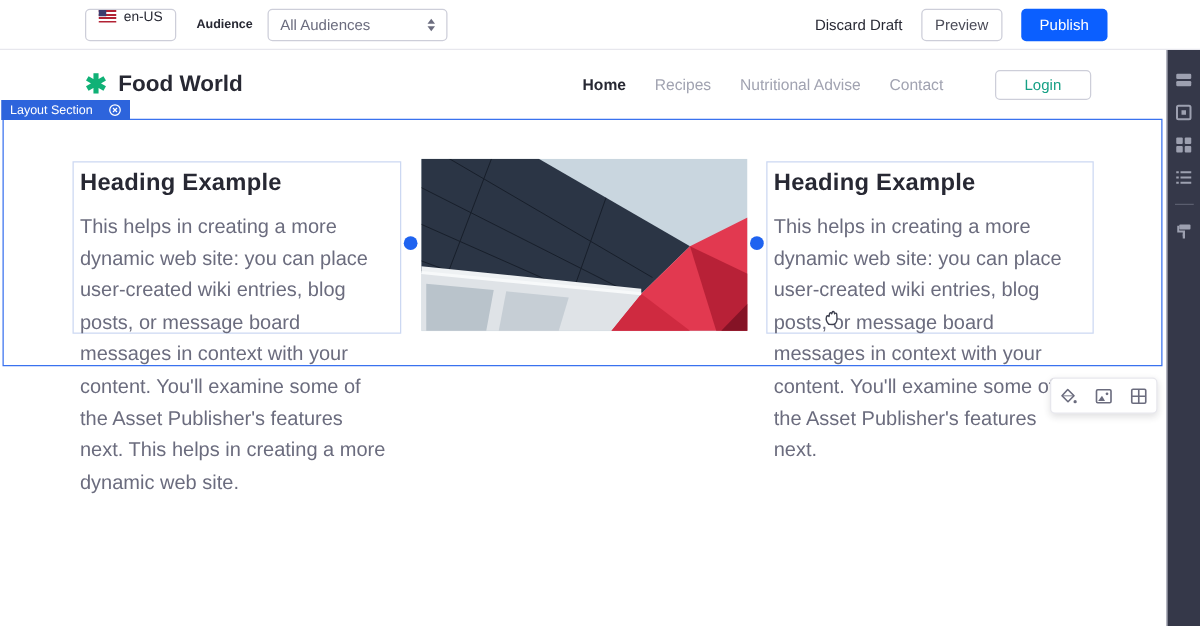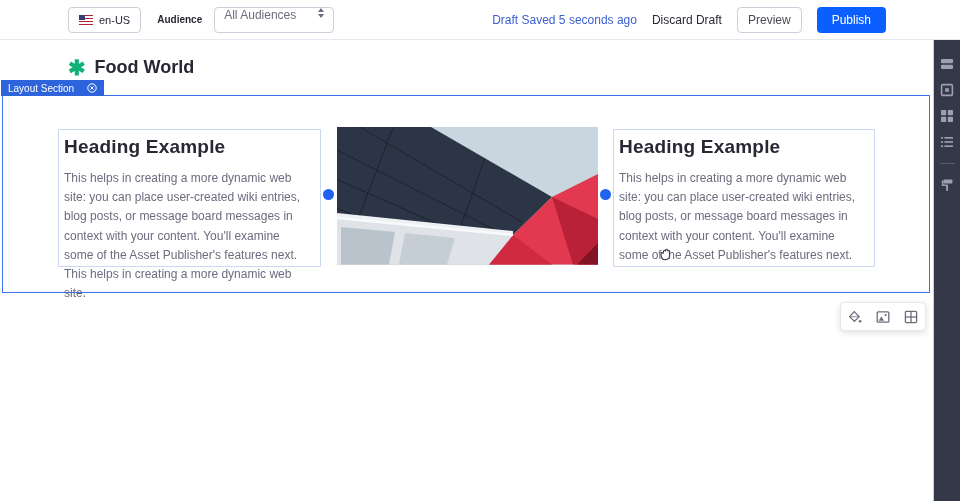--- a/index.html
+++ b/index.html
@@ -14,29 +14,29 @@
   body{
     width:960px;height:501px;position:relative;overflow:hidden;background:#fff;
     font-family:"Liberation Sans",sans-serif;color:var(--text-dark);
   }
   
   .control-bar{
     position:absolute;top:0;left:0;width:960px;height:40px;background:#fff;
     border-bottom:1px solid var(--border-gray);display:flex;align-items:center;
     padding:0 74px 0 68px;z-index:40;
   }
-  .lang-btn{display:flex;align-items:center;gap:6px;height:26px;padding:0 10px;
+  .lang-btn{display:flex;gap:6px;height:26px;padding:0 10px;
     border:1px solid var(--field-border);border-radius:4px;background:#fff;
     font-size:11px;color:var(--text-dark);cursor:pointer}
   .flag{width:14px;height:10px;position:relative;flex:0 0 auto;
     background:repeating-linear-gradient(180deg,#b22234 0 1.5px,#fff 1.5px 3px)}
   .flag::after{content:"";position:absolute;left:0;top:0;width:6px;height:5px;background:#3c3b6e}
   .aud-label{font-size:10px;font-weight:700;margin:0 12px 0 16px}
-  .select{width:120px;height:26px;border:1px solid var(--field-border);border-radius:4px;
-    display:flex;align-items:flex-start;justify-content:space-between;padding:0 9px;
+  .select{width:144px;height:26px;border:1px solid var(--field-border);border-radius:4px;
+    display:flex;align-items:center;justify-content:space-between;padding:0 9px;
     font-size:12px;color:var(--text-gray);background:#fff;cursor:pointer}
   .selector-icon{display:flex;flex-direction:column;gap:2px}
   .selector-icon i{width:0;height:0;border-left:3.5px solid transparent;border-right:3.5px solid transparent}
   .selector-icon i.up{border-bottom:4px solid #6b6c7e}
   .selector-icon i.dn{border-top:4px solid #6b6c7e}
   .cb-right{margin-left:auto;display:flex;align-items:center;gap:15px}
   .draft-status{font-size:12px;color:var(--draft-blue)}
   .discard{font-size:12px;color:var(--text-dark);cursor:pointer}
   .btn{height:26px;border-radius:4px;font-size:12px;display:inline-flex;align-items:center;
     justify-content:center;cursor:pointer;font-family:inherit}
@@ -57,21 +57,21 @@
   .section{position:absolute;left:2px;top:95px;width:928px;height:198px;
     border:1px solid var(--selection-blue);background:#fff;z-index:10}
   .section-badge{position:absolute;left:-2px;top:-16px;height:16px;background:var(--badge-blue);
     color:#fff;font-size:10px;display:flex;align-items:center;gap:13px;padding:0 7px;cursor:default}
   .badge-close{display:flex;cursor:pointer}
   .text-card{position:absolute;top:33px;height:138px;border:1px solid var(--card-border);
     background:#fff;padding:4px 8px 0 5px}
   .card-1{left:55px;width:263px}
   .card-2{left:610px;width:262px}
   .text-card h3{margin:2px 0 11px;font-size:19px;color:var(--text-dark);letter-spacing:.2px}
-  .text-card p{margin:0;font-size:12px;line-height:1.6;color:var(--text-gray)}
+  .text-card p{margin:0;font-size:16px;line-height:1.6;color:var(--text-gray)}
   .image-frame{position:absolute;left:334px;top:31px;width:261px;height:138px;cursor:pointer}
   .image-frame svg{display:block;width:100%;height:100%}
   .handle{position:absolute;width:11px;height:11px;border-radius:50%;background:var(--handle-blue);cursor:col-resize}
   .handle-1{left:320px;top:93px}
   .handle-2{left:597px;top:93px}
   .cursor-hand{position:absolute;left:656px;top:151px;pointer-events:none}
   
   .floating-toolbar{position:absolute;left:840px;top:302px;width:86px;height:29px;background:#fff;
     border:1px solid var(--border-gray);border-radius:4px;display:flex;align-items:center;
     justify-content:space-around;box-shadow:0 2px 6px rgba(39,40,51,.14);z-index:15}
@@ -93,31 +93,37 @@
   </button>
   <span class="aud-label">Audience</span>
   <div class="select">
     <span>All Audiences</span>
     <span class="selector-icon">
         <i class="up"></i>
         <i class="dn"></i>
       </span>
   </div>
   <div class="cb-right">
-    <span class="draft-status">Draft Saved 5 seconds ago</span>
     <span class="discard">Discard Draft</span>
     <button class="btn btn-preview">Preview</button>
     <button class="btn btn-publish">Publish</button>
   </div>
 </div>
 
 <div class="site-header">
   <div class="brand">
     <span class="brand-icon">✱</span>
     <span>Food World</span>
+  </div>
+  <div class="nav">
+    <a href="#" class="nav-active">Home</a>
+    <a href="#" class="nav-item">Recipes</a>
+    <a href="#" class="nav-item">Nutritional Advise</a>
+    <a href="#" class="nav-item">Contact</a>
+    <button class="btn btn-login">Login</button>
   </div>
 </div>
 
 <div class="section">
   <div class="section-badge">
     <span>Layout Section</span>
     <span class="badge-close">
       <svg width="10" height="10" viewBox="0 0 10 10">
           <circle cx="5" cy="5" r="4.2" fill="none" stroke="#fff" stroke-width="1"></circle>
           <path d="M3.4 3.4 L6.6 6.6 M6.6 3.4 L3.4 6.6" stroke="#fff" stroke-width="1"></path>

